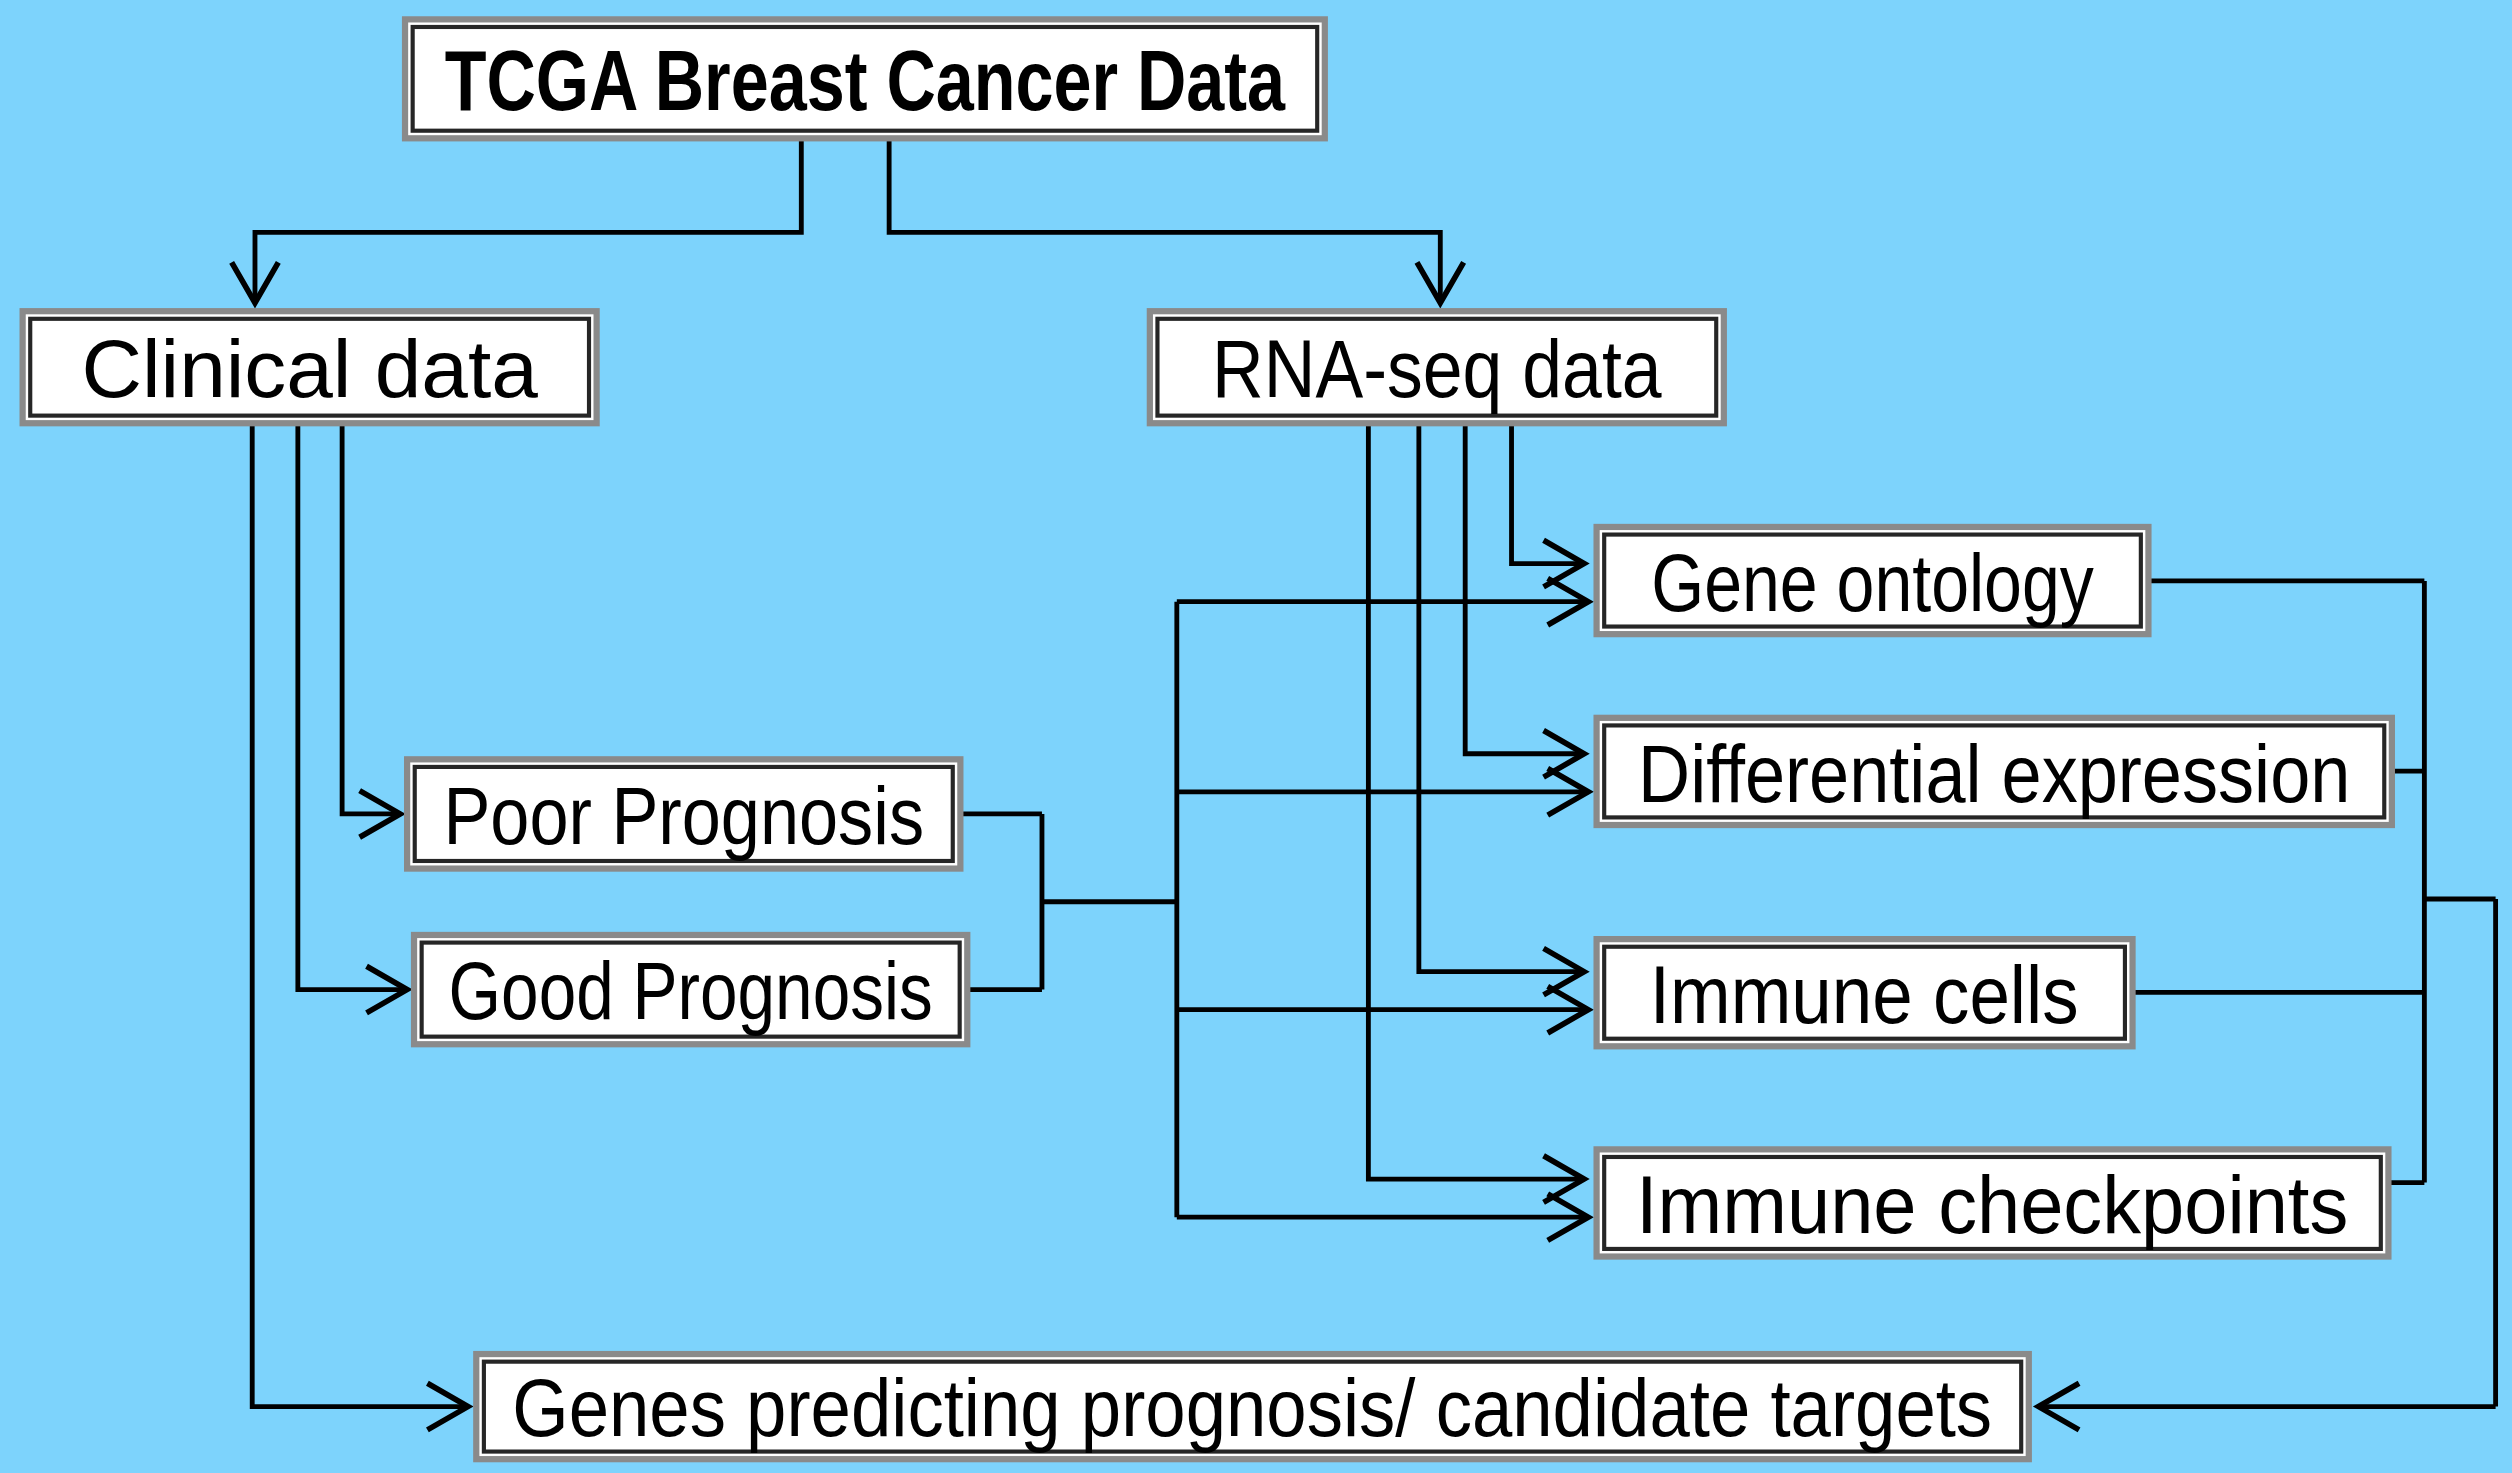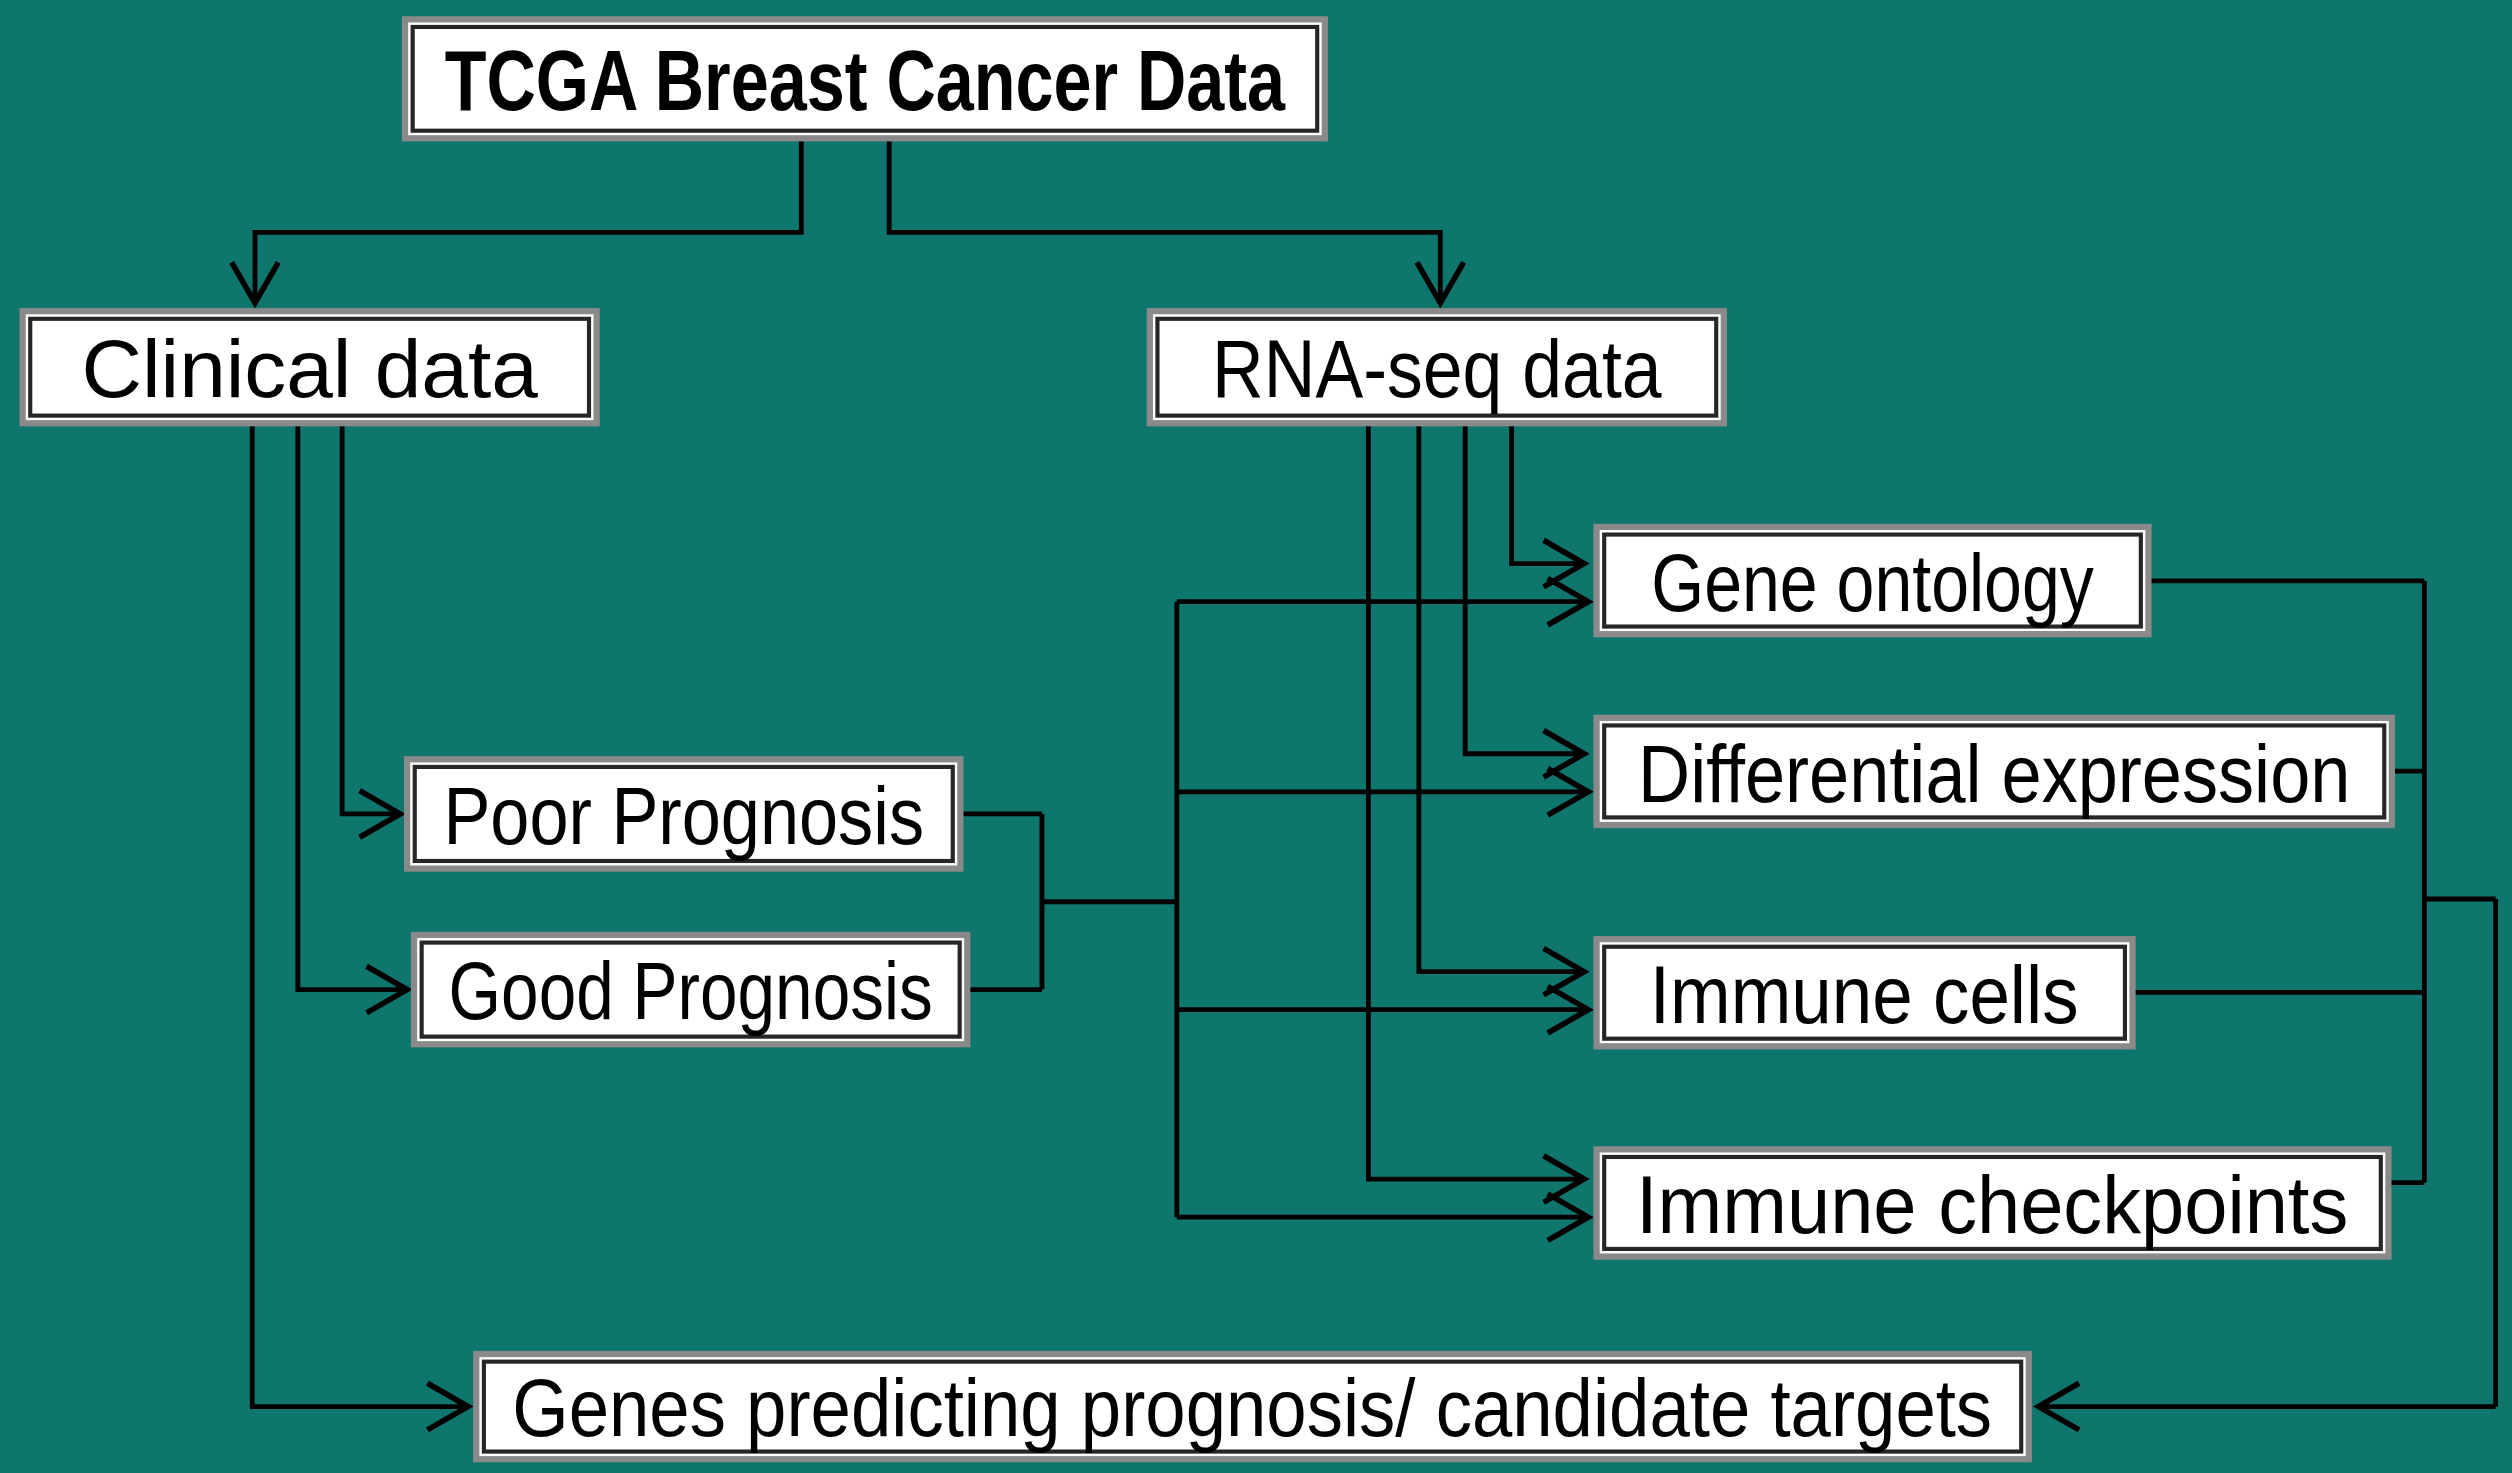--- a/index.html
+++ b/index.html
@@ -3,21 +3,21 @@
 <meta charset="utf-8">
 <style>
   :root{
     --line:#000000;
     --border_outer:#8a8a8a;
     --border_inner:#262626;
     --box_fill:#ffffff;
     --text:#000000;
   }
   html,body{margin:0;padding:0;height:100%;background:#ffffff;}
-  .canvas-wrap{width:100vw;height:100vh;display:flex;align-items:center;justify-content:center;background:#0f766e;}
+  .canvas-wrap{width:100vw;height:100vh;display:flex;align-items:center;justify-content:center;background:#7dd3fc;}
   svg{width:100vw;height:100vh;display:block;}
   .box-outer{fill:var(--box_fill);stroke:var(--border_outer);stroke-width:9;}
   .box-inner{fill:none;stroke:var(--border_inner);stroke-width:6;}
   .edge{fill:none;stroke:var(--line);stroke-width:7;}
   .lbl{
     font-family:"Liberation Sans", sans-serif;
     font-size:118px;
     fill:var(--text);
     text-anchor:middle;
     dominant-baseline:central;

